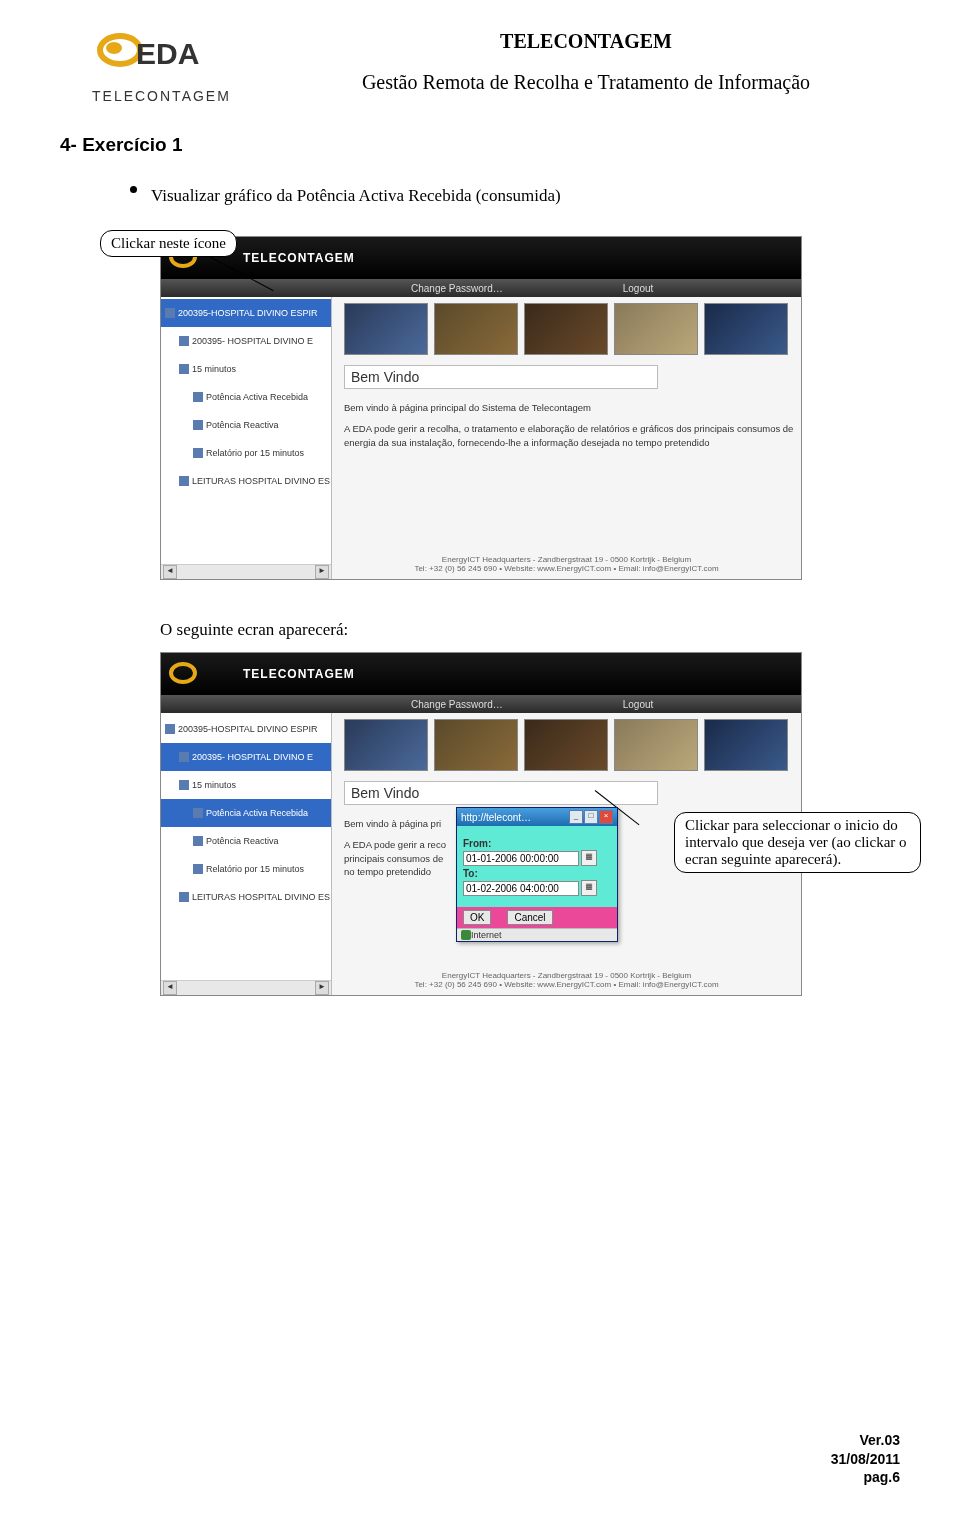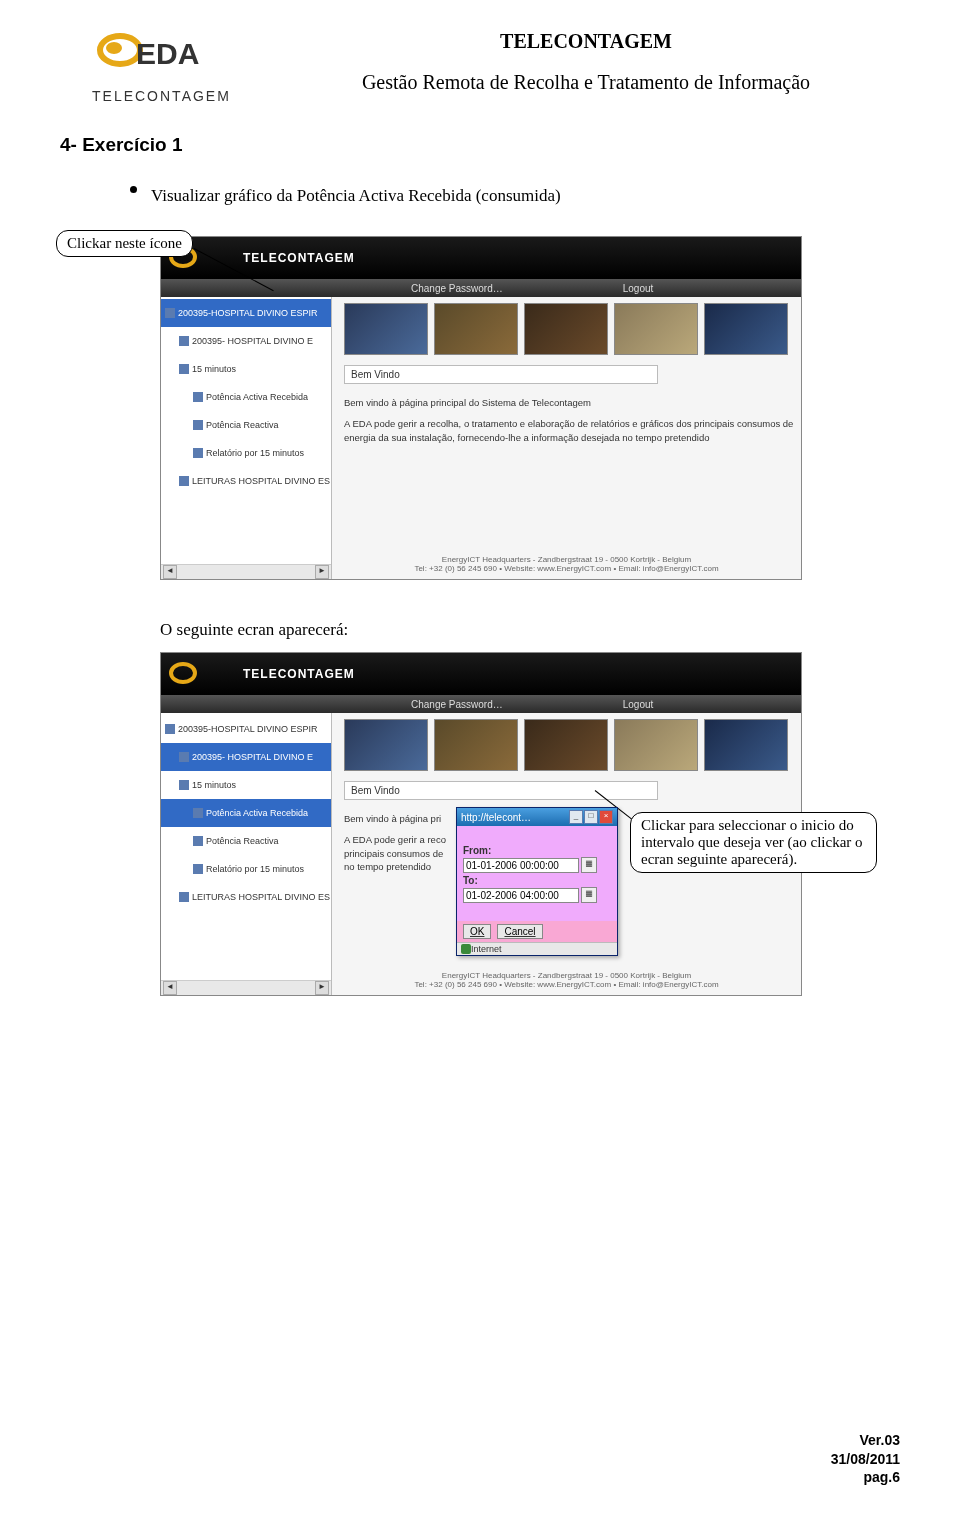--- a/index.html
+++ b/index.html
@@ -78,20 +78,21 @@
   }
   .callout {
     position: absolute;
     background: #fff;
     border: 1px solid #000;
     border-radius: 12px;
     padding: 4px 10px;
     font-family: "Times New Roman", serif;
     font-size: 15px;
     z-index: 5;
+    margin-left: 44px;
   }
   .callout-line {
     position: absolute;
     background: #000;
     height: 1px;
     z-index: 4;
     transform-origin: left center;
   }
   .mini-app {
     width: 640px;
@@ -190,21 +191,21 @@
   .thumb.t2 { background:linear-gradient(135deg,#5a4a2a,#8a6a3a); }
   .thumb.t3 { background:linear-gradient(135deg,#3a2a1a,#6a4a2a); }
   .thumb.t4 { background:linear-gradient(135deg,#8a7a5a,#baa87a); }
   .thumb.t5 { background:linear-gradient(135deg,#1a2a4a,#3a5a8a); }
   .welcome-box {
     border:1px solid #bbb;
     background:#fff;
     padding:3px 6px;
     width:300px;
     margin:6px 0 12px 6px;
-    font-size:10px;
+    font-size:14px;
   }
   .welcome-text {
     font-size:9.5px;
     line-height:1.4;
     margin-left:6px;
     color:#333;
   }
   .footer-text {
     position:absolute;
     bottom:6px;
@@ -236,32 +237,32 @@
     color:#fff;
     padding:2px 4px;
     font-size:10px;
     display:flex;
     justify-content:space-between;
     align-items:center;
   }
   .dialog-title .wbtns { display:flex; gap:1px;}
   .dialog-title .wbtn { width:12px;height:12px;background:#e0e8f0;border:1px solid #5a7bb0;font-size:8px;line-height:10px;text-align:center;color:#333;}
   .dialog-title .wbtn.cl{background:#e04a3a;color:#fff;}
-  .dialog-body { padding:17px 6px; background:#f0abfc;}
+  .dialog-body { padding:10px 6px; background:#5eead4;}
   .dialog-body .lbl { font-weight:bold; font-size:10px; margin-top:2px;}
   .dialog-body .inprow { display:flex; align-items:flex-end; gap:2px; margin:1px 0;}
   .dialog-body input[type=text] {
     border:1px solid #888; font-size:10px; padding:1px 2px; width:110px;
     font-family:inherit;
   }
   .dialog-body .calbtn {
     width:14px;height:14px;border:1px solid #888;background:#f0f0f0;
     font-size:8px;line-height:12px;text-align:center;
   }
-  .dialog-btns { padding:3px 6px; display:flex; gap:6px; background:#f9a8d4;text-decoration:underline;}
+  .dialog-btns { padding:3px 6px; display:flex; gap:16px; background:#ec4899;}
   .dialog-btns button {
     font-size:10px; padding:1px 6px;
     background:#e8e8e8; border:1px solid #888;
     font-family:inherit;
   }
   .dialog-status {
     background:#e8e8e8;
     border-top:1px solid #bbb;
     padding:1px 4px;
     font-size:9px;

